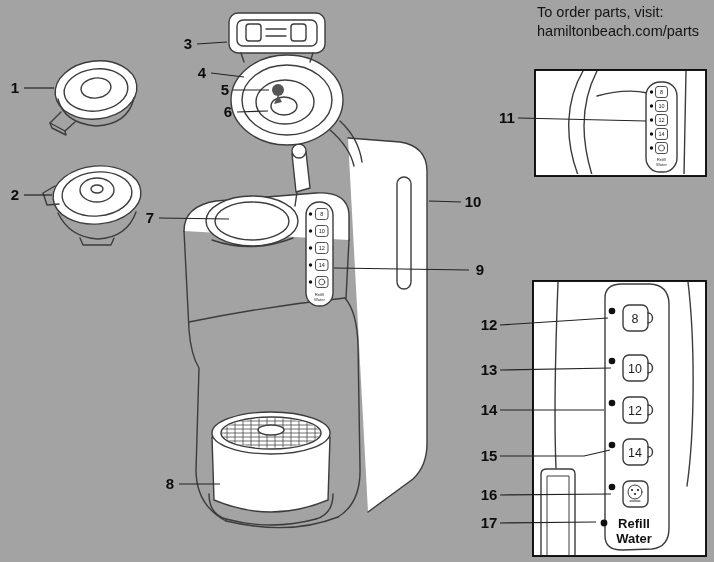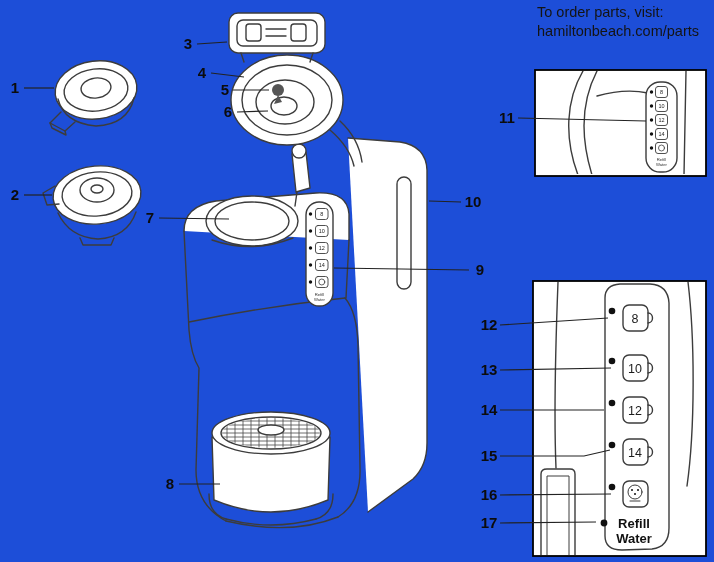--- a/index.html
+++ b/index.html
@@ -1,16 +1,16 @@
 <!DOCTYPE html>
 <html><head>
 <meta charset="utf-8">
 <style>
   html,body{margin:0;padding:0;background:#ffffff;}
-  .page{width:714px;height:562px;position:relative;background:#1d4ed8;overflow:hidden;
+  .page{width:714px;height:562px;position:relative;background:#a3a3a3;overflow:hidden;
         font-family:"Liberation Sans",sans-serif;text-decoration:underline;}
   svg{display:block;}
   .ln{fill:none;stroke:#3c3c3c;stroke-width:1.4;stroke-linecap:round;stroke-linejoin:round;}
   .lnf{fill:#ffffff;stroke:#3c3c3c;stroke-width:1.4;stroke-linecap:round;stroke-linejoin:round;}
   .gl{fill:none;stroke:#4a4a4a;stroke-width:0.8;}
   .leader{fill:none;stroke:#222222;stroke-width:1.2;}
   .callout{font:bold 15px "Liberation Sans",sans-serif;fill:#0c0c0c;text-anchor:middle;}
   .hdr{font:14.5px "Liberation Sans",sans-serif;fill:#141414;}
   .btnnum{font:12.5px "Liberation Sans",sans-serif;fill:#1c1c1c;text-anchor:middle;}
   .mini{font:5.5px "Liberation Sans",sans-serif;fill:#1c1c1c;text-anchor:middle;}

